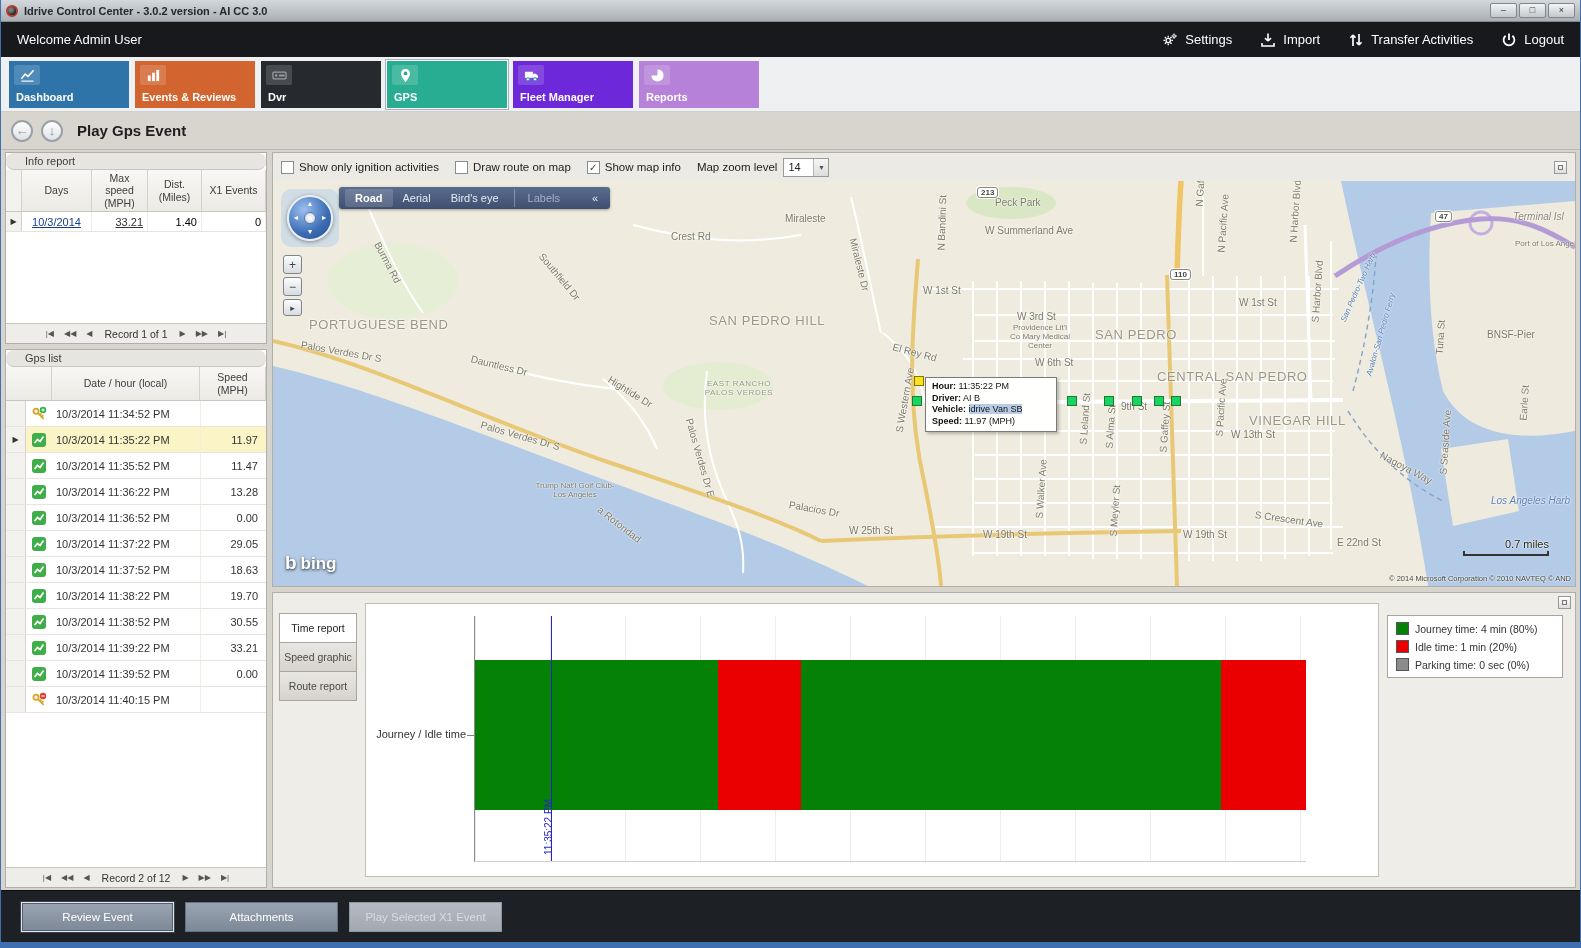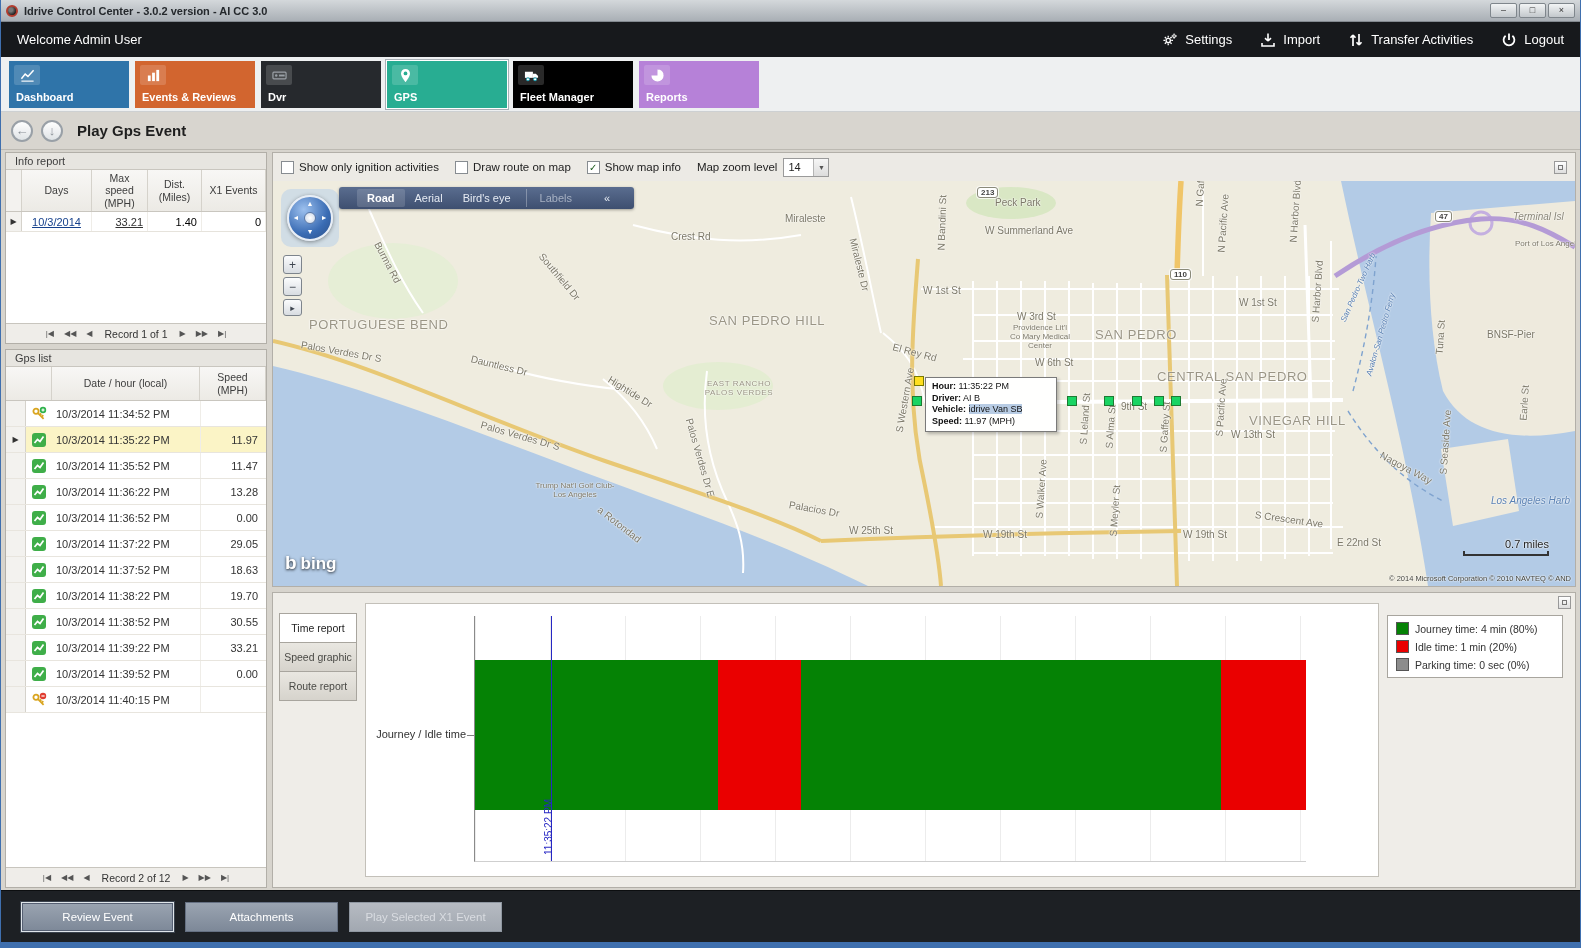--- a/index.html
+++ b/index.html
@@ -40,21 +40,21 @@
             display:flex; align-items:center; gap:8px; padding:0 10px; }
   .navcirc { width:22px; height:22px; border-radius:50%; border:2px solid #99a0a7; color:#8a9097;
              background:linear-gradient(#ffffff,#dfe3e6); font-size:13px; font-weight:bold;
              display:flex; align-items:center; justify-content:center; }
   .page-title { font-size:15px; font-weight:bold; color:#1e1e1e; margin-left:6px; }
 
   
   .content { flex:1; display:flex; gap:5px; padding:2px 4px; min-height:0; }
   .panel { border:1px solid #b2afa8; background:#fff; display:flex; flex-direction:column; position:relative; min-height:0; }
   .panel-hd { height:17px; flex:0 0 17px; background:#e7e5e0; border-bottom:1px solid #c9c6bf;
-              font-size:11px; color:#3c3c3c; padding-left:9px; line-height:16px; }
+              font-size:11px; color:#3c3c3c; padding-left:19px; line-height:16px;border-radius:8px; }
   .left-col { width:262px; flex:0 0 262px; display:flex; flex-direction:column; gap:5px; }
   .right-col { flex:1; display:flex; flex-direction:column; gap:5px; min-width:0; }
 
   
   .info-panel { height:192px; flex:0 0 192px; }
   .ihead,.irow { display:grid; grid-template-columns:16px 70px 56px 54px 1fr; }
   .ihead { height:42px; background:linear-gradient(#f8f7f5,#eceae5); border-bottom:1px solid #c9c6bf; }
   .ihc { border-right:1px solid #d5d2cb; font-size:10.5px; color:#3d3d3d; display:flex; align-items:center;
          justify-content:center; text-align:center; padding:0 2px; line-height:1.15; }
   .irow { height:20px; border-bottom:1px solid #e6e3dc; }
@@ -132,21 +132,21 @@
   .ca.e { right:3px; top:50%; transform:translateY(-50%) rotate(90deg); }
   .hub { position:absolute; left:50%; top:50%; width:12px; height:12px; transform:translate(-50%,-50%);
          border-radius:50%; background:radial-gradient(#ffffff,#c9d6e8); border:1px solid #5c79a6; }
   .map-zoombtns { position:absolute; left:10px; top:74px; display:flex; flex-direction:column; gap:3px; z-index:5; }
   .mapbtn { width:19px; height:19px; background:linear-gradient(#fbfcfd,#d8dce1); border:1px solid #7d848c;
             border-radius:3px; font-size:12px; color:#3f4650; display:flex; align-items:center; justify-content:center; }
   .mapbtn.half { height:17px; font-size:9px; }
 
   .map-menu { position:absolute; left:66px; top:6px; height:22px; display:flex; align-items:center;
               background:linear-gradient(#5a6d8f,#3e4f70); border-radius:3px; color:#e6ebf3;
-              font-size:11px; box-shadow:0 1px 3px rgba(0,0,0,.35); padding:0 18px; z-index:5; }
+              font-size:11px; box-shadow:0 1px 3px rgba(0,0,0,.35); padding:0 6px; z-index:5; }
   .mmi { padding:0 10px; line-height:18px; cursor:default; }
   .mmi.sel { font-weight:bold; color:#fff; background:rgba(255,255,255,.15); border-radius:2px; }
   .mmi.dis { color:#a6b0c2; border-left:1px solid rgba(255,255,255,.3); margin-left:5px; padding-left:13px; }
   .mmi.chev { margin-left:16px; padding:0 6px; }
 
   .map-tooltip { position:absolute; width:132px; background:#fffffe; border:1px solid #7a7a7a;
                  box-shadow:2px 2px 3px rgba(0,0,0,.25); padding:3px 6px; font-size:9px; line-height:1.3;
                  color:#111; z-index:6; }
   .ttl b { font-weight:bold; }
   .ttl .hl { background:#b8cce4; }
@@ -286,21 +286,21 @@
       </div>
       <div class="mtab on" style="background:#28ad92">
         <span class="mticon">
           <svg viewBox="0 0 16 16">
             <path d="M8 1C5.2 1 3.2 3.1 3.2 5.8 3.2 9.3 8 15 8 15s4.8-5.7 4.8-9.2C12.8 3.1 10.8 1 8 1z" fill="#fff"></path>
             <circle cx="8" cy="5.8" r="2" fill="#28ad92"></circle>
           </svg>
         </span>
         <span class="mtlabel">GPS</span>
       </div>
-      <div class="mtab" style="background:#000000">
+      <div class="mtab" style="background:#6d28d9">
         <span class="mticon">
           <svg viewBox="0 0 16 16">
             <rect x="1" y="4" width="8.5" height="6.5" fill="#fff"></rect>
             <path d="M9.5 6h3.2L15 8.4v2.1H9.5z" fill="#fff"></path>
             <circle cx="4.2" cy="12" r="1.6" fill="#fff" stroke="#16a1b5"></circle>
             <circle cx="11.8" cy="12" r="1.6" fill="#fff" stroke="#16a1b5"></circle>
           </svg>
         </span>
         <span class="mtlabel">Fleet Manager</span>
       </div>

